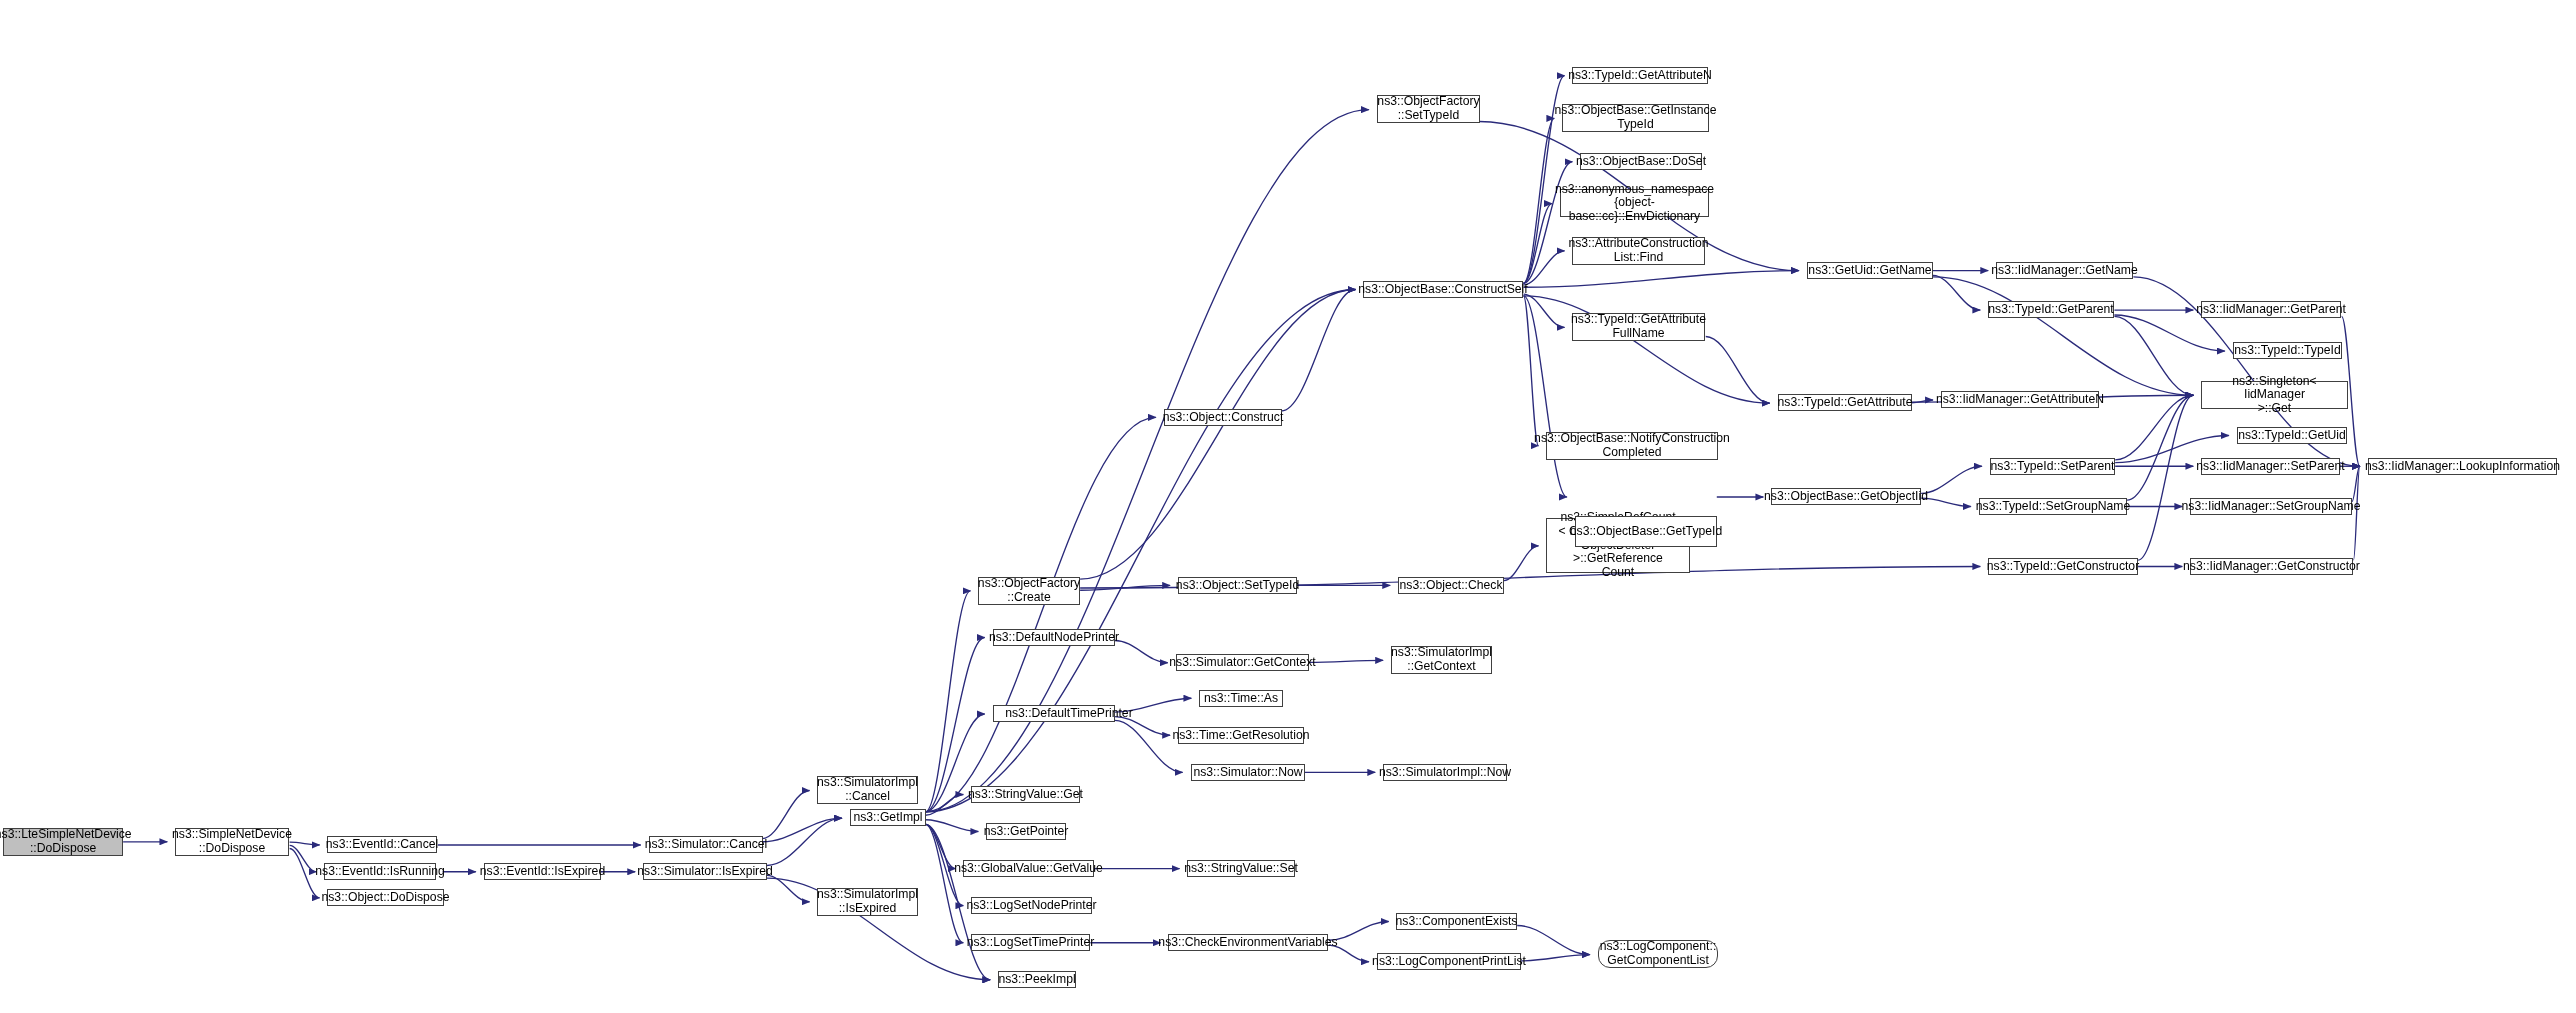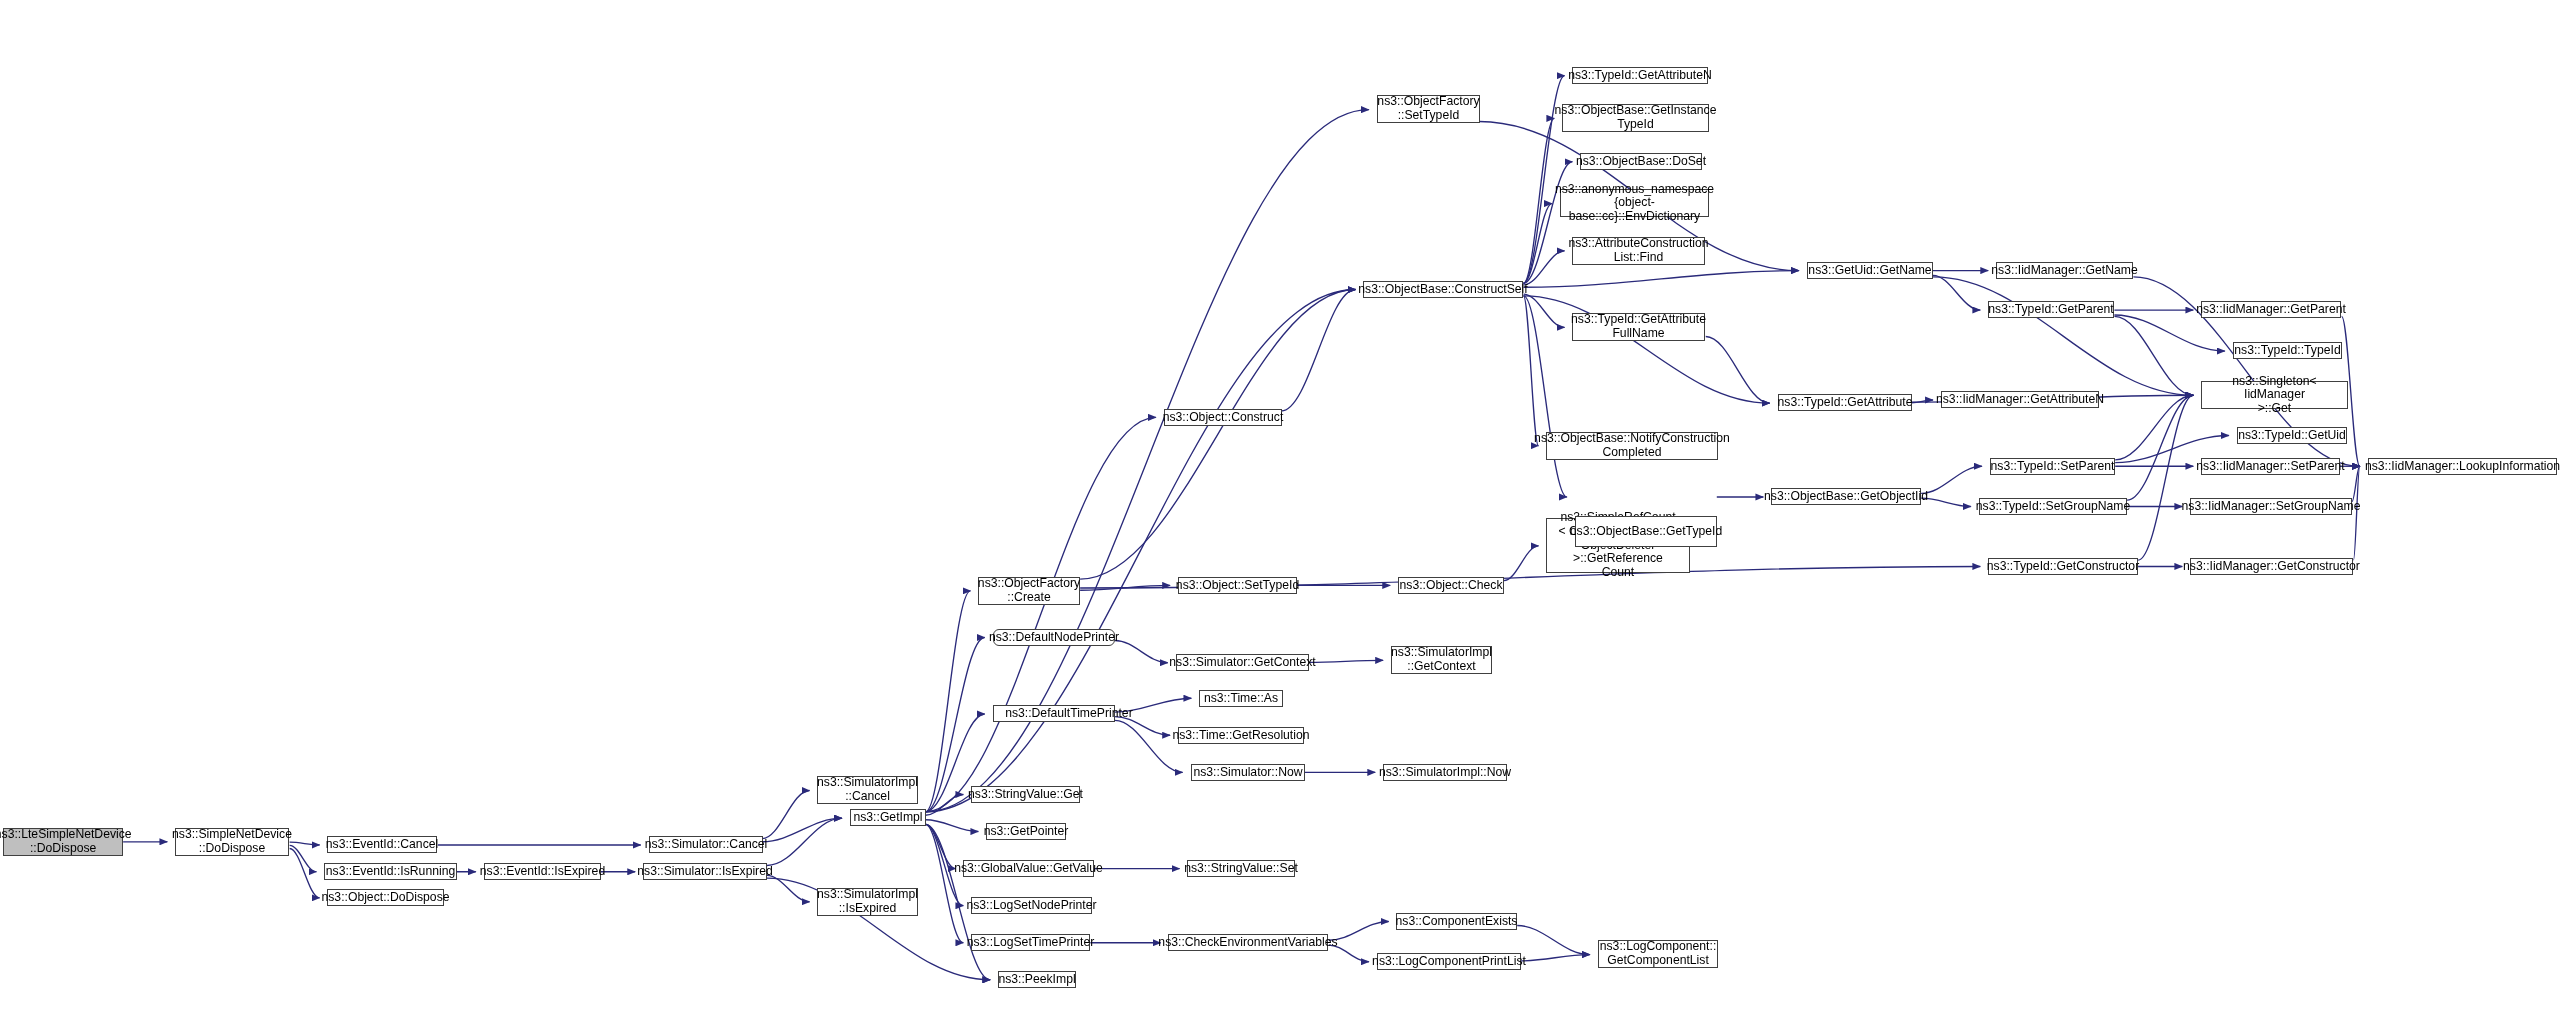--- a/index.html
+++ b/index.html
@@ -101,43 +101,43 @@
         <path d="M2710,718 C2731,718 2745,718 2766,718" marker-end="url(#ar)"></path>
         <path d="M2983,710 C2986,710 2988,591 2991,591" marker-end="url(#ar)"></path>
       </g>
   </svg>
   <div id="node-layer">
       <div class="node root" style="left: 3.2px; top: 828px; width: 120px; height: 28px;">ns3::LteSimpleNetDevice
 ::DoDispose</div>
       <div class="node" style="left: 175px; top: 828px; width: 114px; height: 28px;">ns3::SimpleNetDevice
 ::DoDispose</div>
       <div class="node" style="left: 327px; top: 836px; width: 110px; height: 17.4px;">ns3::EventId::Cancel</div>
-      <div class="node" style="left: 324px; top: 863px; width: 133px; height: 17.4px;">ns3::EventId::IsRunning</div>
+      <div class="node" style="left: 324px; top: 863px; width: 112px; height: 17.4px;">ns3::EventId::IsRunning</div>
       <div class="node" style="left: 327px; top: 889px; width: 117px; height: 17.4px;">ns3::Object::DoDispose</div>
       <div class="node" style="left: 484px; top: 863px; width: 117px; height: 17.4px;">ns3::EventId::IsExpired</div>
       <div class="node" style="left: 649px; top: 836px; width: 114px; height: 17.4px;">ns3::Simulator::Cancel</div>
       <div class="node" style="left: 643px; top: 863px; width: 124px; height: 17.4px;">ns3::Simulator::IsExpired</div>
       <div class="node" style="left: 817px; top: 776px; width: 101px; height: 28px;">ns3::SimulatorImpl
 ::Cancel</div>
       <div class="node" style="left: 817px; top: 888px; width: 101px; height: 28px;">ns3::SimulatorImpl
 ::IsExpired</div>
       <div class="node" style="left: 850px; top: 809px; width: 76px; height: 17.4px;">ns3::GetImpl</div>
       <div class="node" style="left: 971px; top: 786px; width: 109px; height: 17.4px;">ns3::StringValue::Get</div>
       <div class="node" style="left: 986px; top: 823px; width: 80px; height: 17.4px;">ns3::GetPointer</div>
       <div class="node" style="left: 963px; top: 860px; width: 131px; height: 17.4px;">ns3::GlobalValue::GetValue</div>
       <div class="node" style="left: 1187px; top: 860px; width: 108px; height: 17.4px;">ns3::StringValue::Set</div>
       <div class="node" style="left: 971px; top: 897px; width: 121px; height: 17.4px;">ns3::LogSetNodePrinter</div>
       <div class="node" style="left: 971px; top: 934px; width: 119px; height: 17.4px;">ns3::LogSetTimePrinter</div>
       <div class="node" style="left: 998px; top: 971px; width: 78px; height: 17.4px;">ns3::PeekImpl</div>
       <div class="node" style="left: 1168px; top: 934px; width: 160px; height: 17.4px;">ns3::CheckEnvironmentVariables</div>
       <div class="node" style="left: 1396px; top: 913px; width: 121px; height: 17.4px;">ns3::ComponentExists</div>
       <div class="node" style="left: 1377px; top: 953px; width: 144px; height: 17.4px;">ns3::LogComponentPrintList</div>
-      <div class="node" style="left: 1598px; top: 940px; width: 120px; height: 28px;">ns3::LogComponent::
+      <div class="node" style="left: 1598px; top: 940px; width: 120px; height: 28px; border-radius: 12px;">ns3::LogComponent::
 GetComponentList</div>
-      <div class="node" style="left: 993px; top: 629px; width: 122px; height: 17.4px; border-radius: 6px;">ns3::DefaultNodePrinter</div>
+      <div class="node" style="left: 993px; top: 629px; width: 122px; height: 17.4px;">ns3::DefaultNodePrinter</div>
       <div class="node" style="left: 1176px; top: 654px; width: 133px; height: 17.4px;">ns3::Simulator::GetContext</div>
       <div class="node" style="left: 1391px; top: 646px; width: 101px; height: 28px;">ns3::SimulatorImpl
 ::GetContext</div>
       <div class="node" style="left: 993px; top: 705px; width: 122px; height: 17.4px; padding-left: 33px;">ns3::DefaultTimePrinter</div>
       <div class="node" style="left: 1199px; top: 690px; width: 84px; height: 17.4px;">ns3::Time::As</div>
       <div class="node" style="left: 1178px; top: 727px; width: 126px; height: 17.4px;">ns3::Time::GetResolution</div>
       <div class="node" style="left: 1191px; top: 764px; width: 114px; height: 17.4px;">ns3::Simulator::Now</div>
       <div class="node" style="left: 1383px; top: 764px; width: 124px; height: 17.4px;">ns3::SimulatorImpl::Now</div>
       <div class="node" style="left: 978px; top: 577px; width: 102px; height: 28px;">ns3::ObjectFactory
 ::Create</div>

